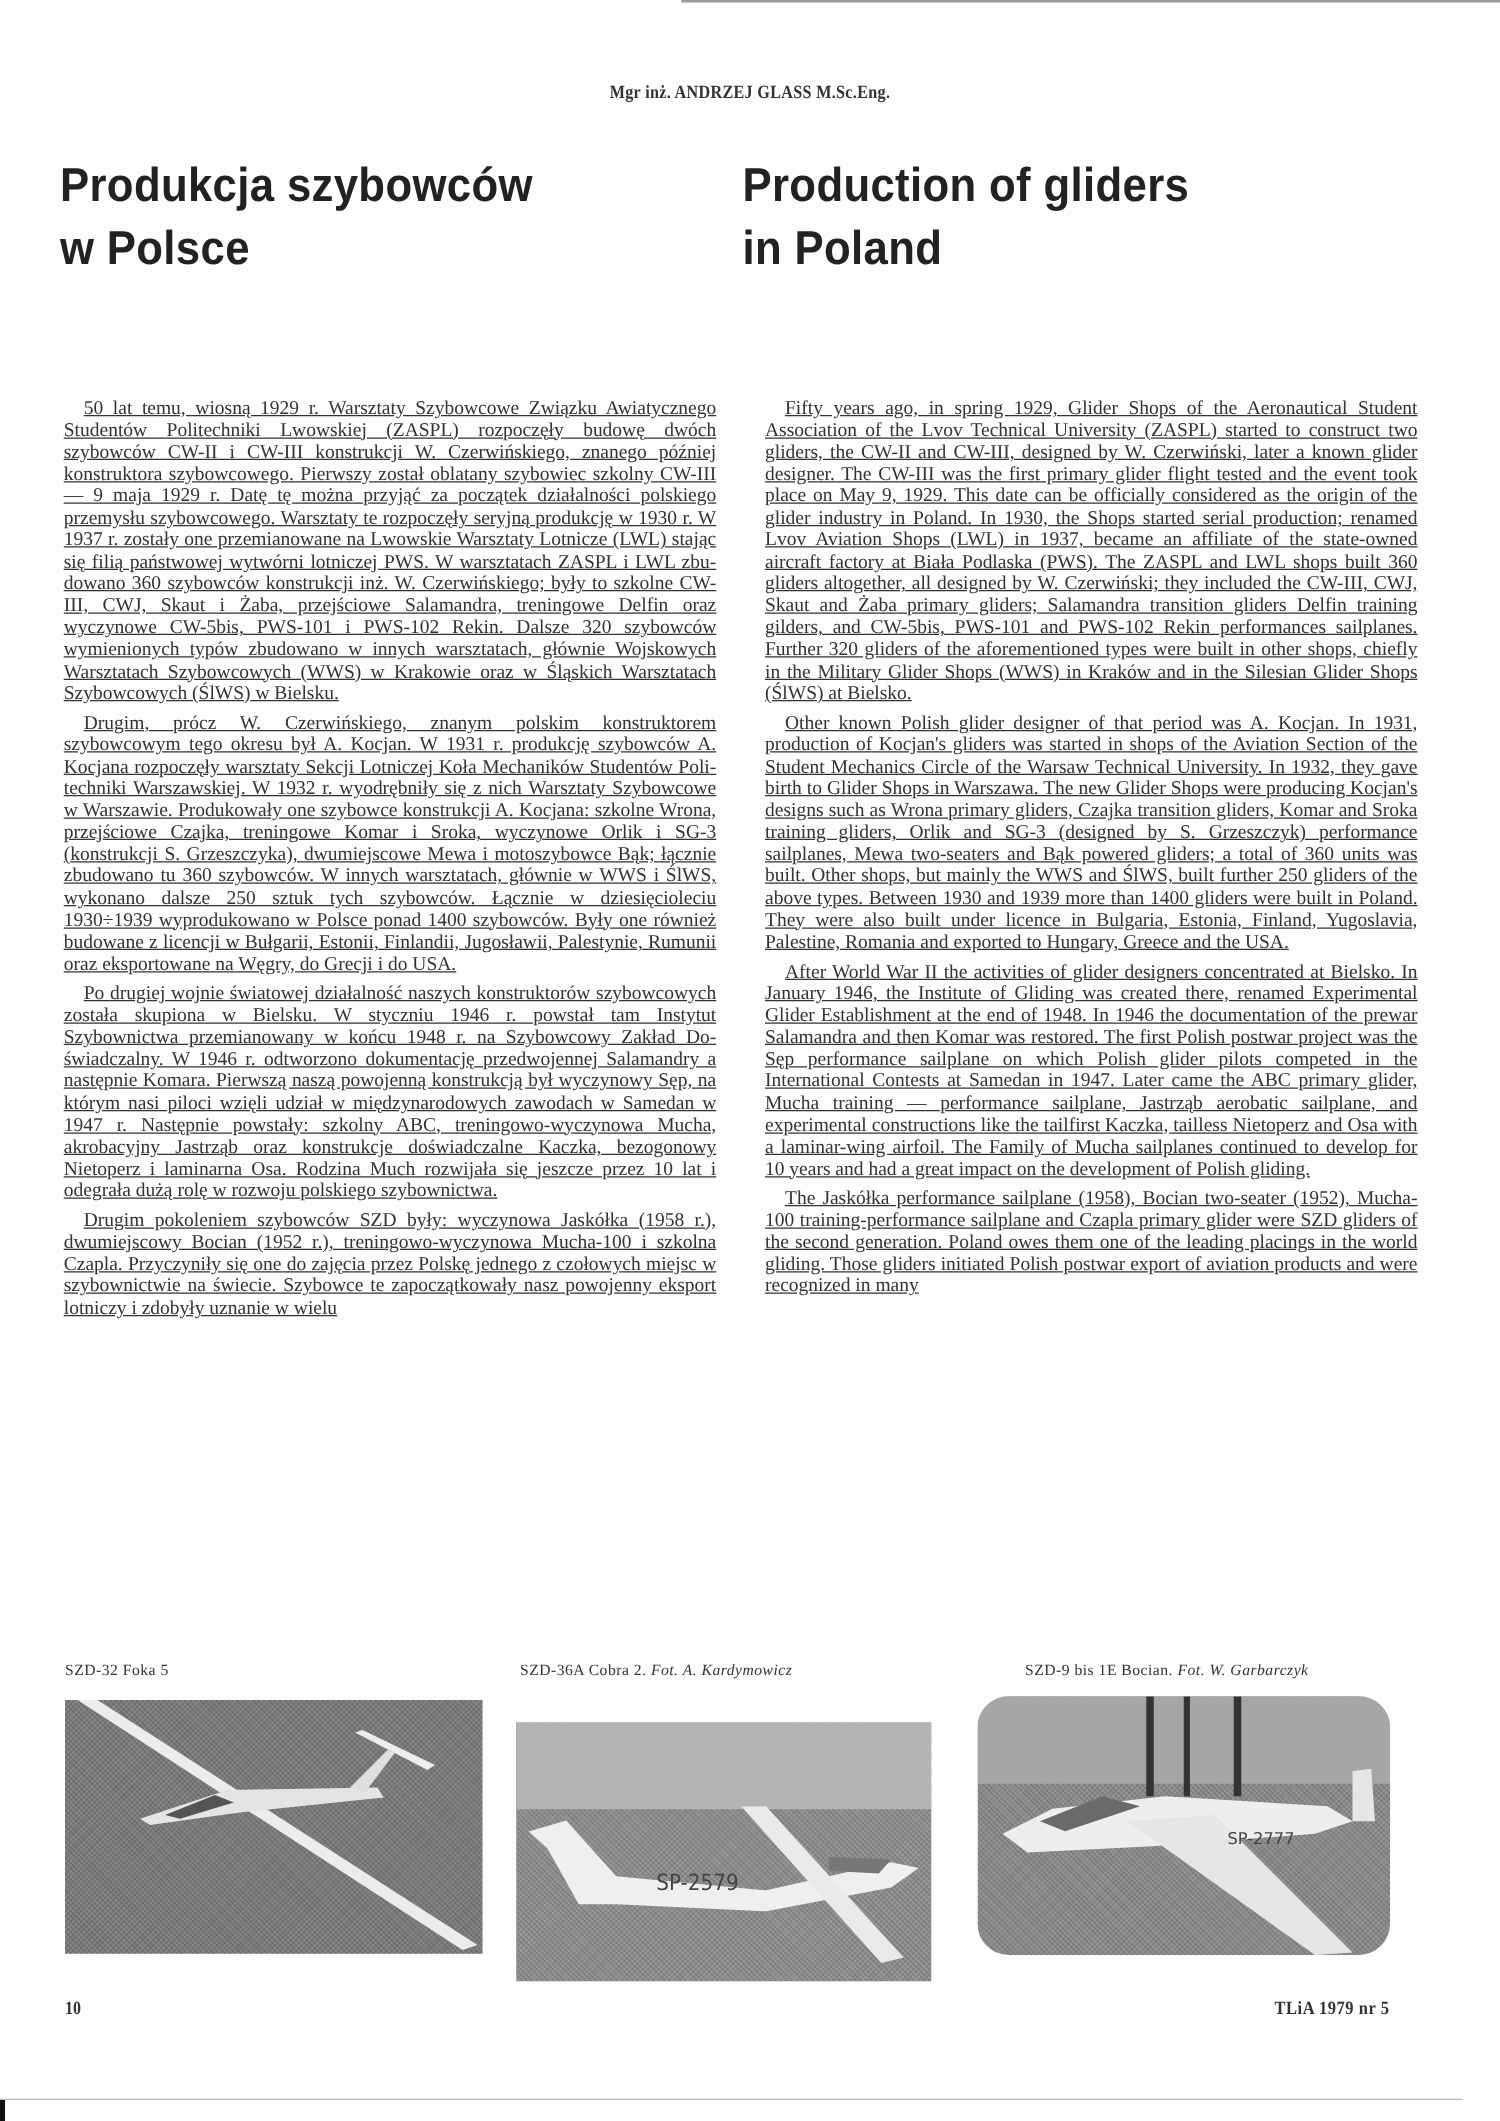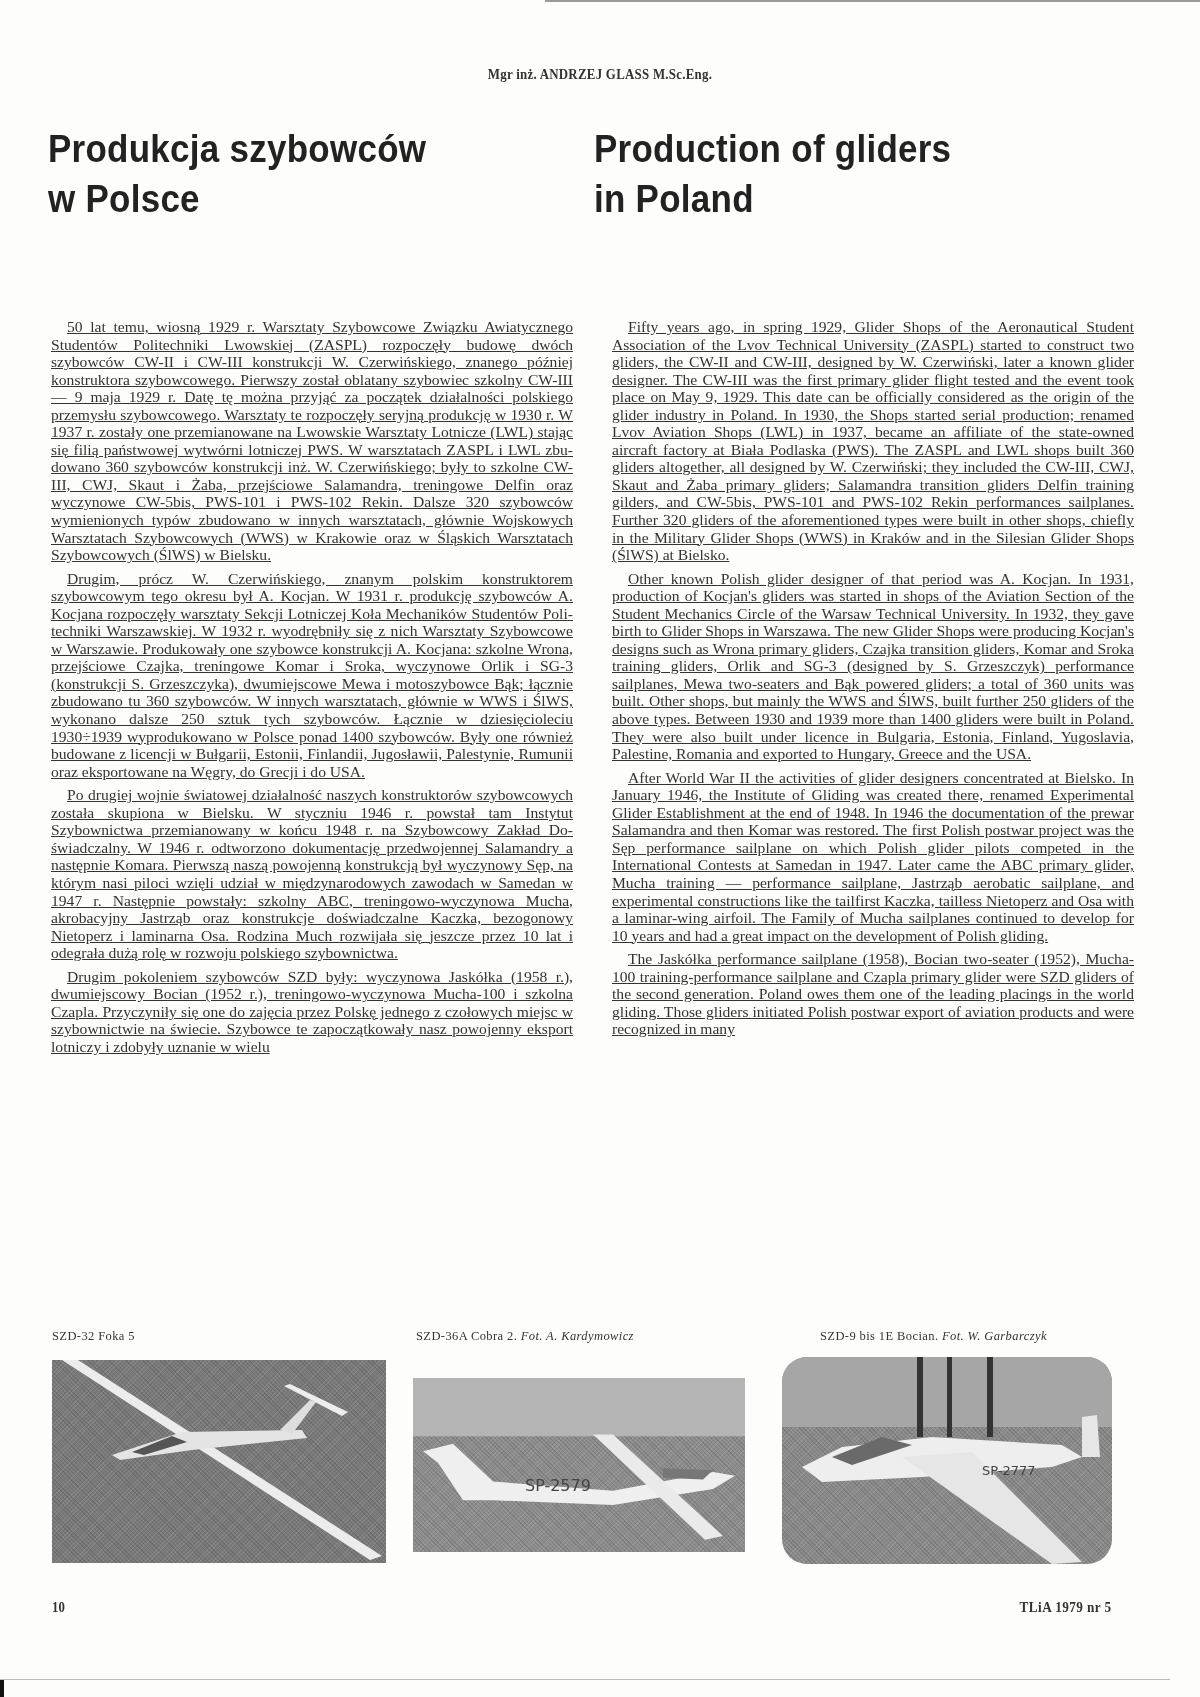--- a/index.html
+++ b/index.html
@@ -59,21 +59,21 @@
     .photo {
       position: absolute;
       background-color: #8d8d8d;
       background-image:
         repeating-linear-gradient(45deg, rgba(0,0,0,0.12) 0 1px, transparent 1px 3px),
         repeating-linear-gradient(-45deg, rgba(255,255,255,0.10) 0 1px, transparent 1px 3px);
       overflow: hidden;
     }
     .photo svg { position: absolute; left: 0; top: 0; width: 100%; height: 100%; }
     .ph1 { left: 52px; top: 1360px; width: 334px; height: 203px; background-color: #7a7a7a; }
-    .ph2 { left: 413px; top: 1378px; width: 332px; height: 174px; }
+    .ph2 { left: 413px; top: 1378px; width: 332px; height: 207px; }
     .ph3 { left: 782px; top: 1357px; width: 330px; height: 207px; background-color: #8a8a8a; border-radius: 25px; }
     .pageno {
       position: absolute; left: 52px; top: 1599px;
       font-family: "Liberation Serif", serif; font-weight: bold; font-size: 15px;
       color: #333;
       transform: scaleX(0.85); transform-origin: 0 0;
     }
     .issue {
       position: absolute; right: 88px; top: 1599px;
       font-family: "Liberation Serif", serif; font-weight: bold; font-size: 15px;

